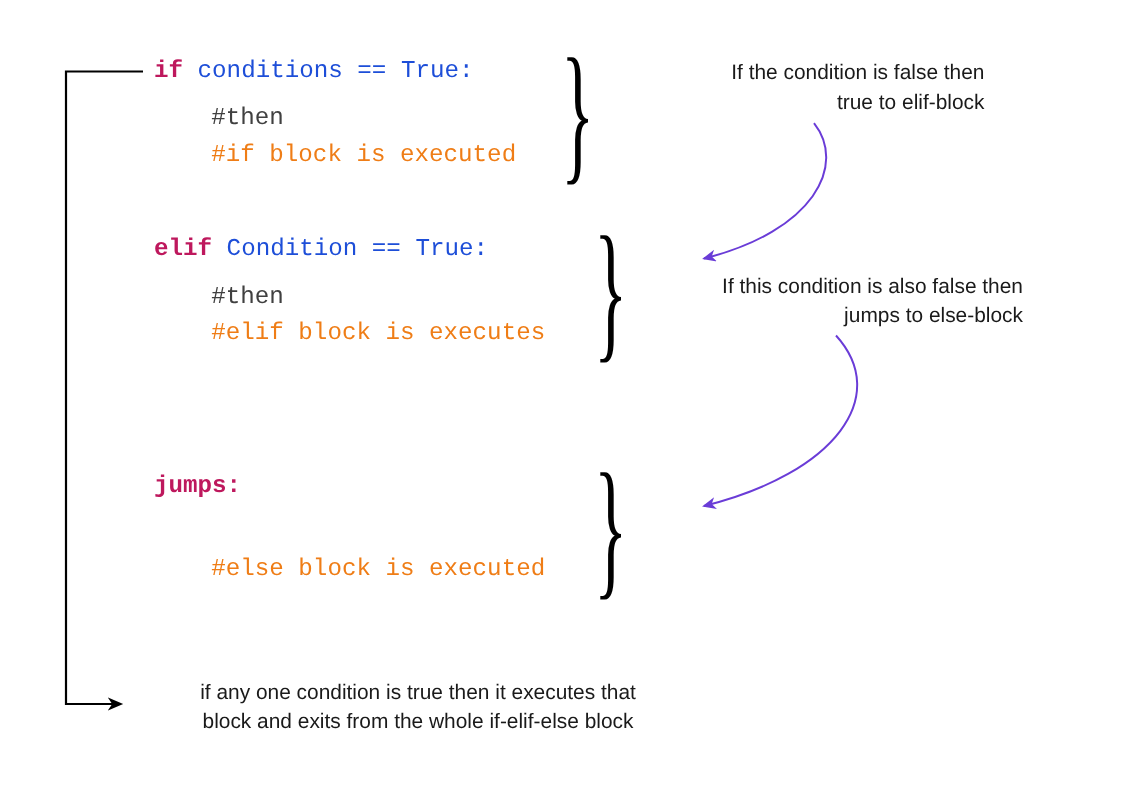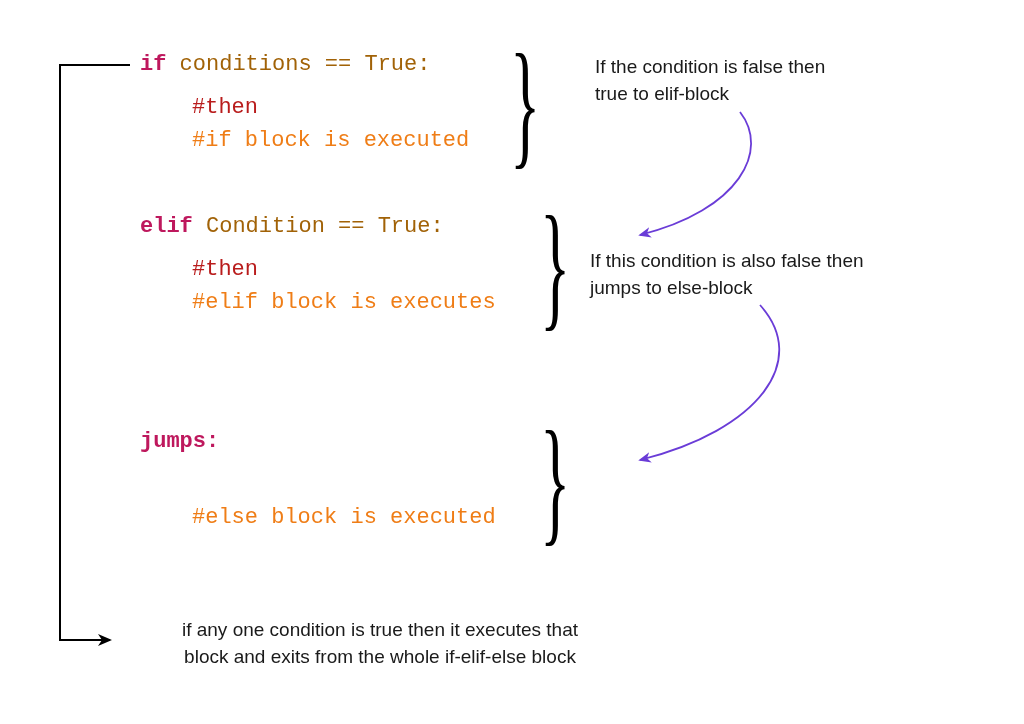--- a/index.html
+++ b/index.html
@@ -11,37 +11,37 @@
     font-family: "Courier New", Courier, monospace;
     font-size: 22px;
     position: relative;
     overflow: hidden;
   }
   .code-block {
     position: absolute;
     line-height: 1.5;
   }
   .kw { color: #be185d; font-weight: bold; }
-  .txt { color: #a16207; }
-  .comment-purple { color: #b91c1c; }
+  .txt { color: #1d4ed8; }
+  .comment-purple { color: #404040; }
   .comment-orange { color: #ef7d16; margin-top: 25px; }
   .indent { display:inline-block; width: 52px; }
   .brace {
     position: absolute;
     font-family: Georgia, "Times New Roman", serif;
     font-weight: normal;
     color: #000;
     transform-origin: left center;
   }
   .annot {
     position: absolute;
     font-family: "Segoe UI", Arial, sans-serif;
     font-size: 19px;
     color: #1a1a1a;
-    text-align: left;
+    text-align: right;
     line-height: 1.4;
   }
   .annot-left {
     text-align: center;
   }
   svg.overlay {
     position:absolute;
     left:0; top:0;
     width:1024px; height:724px;
     pointer-events:none;

